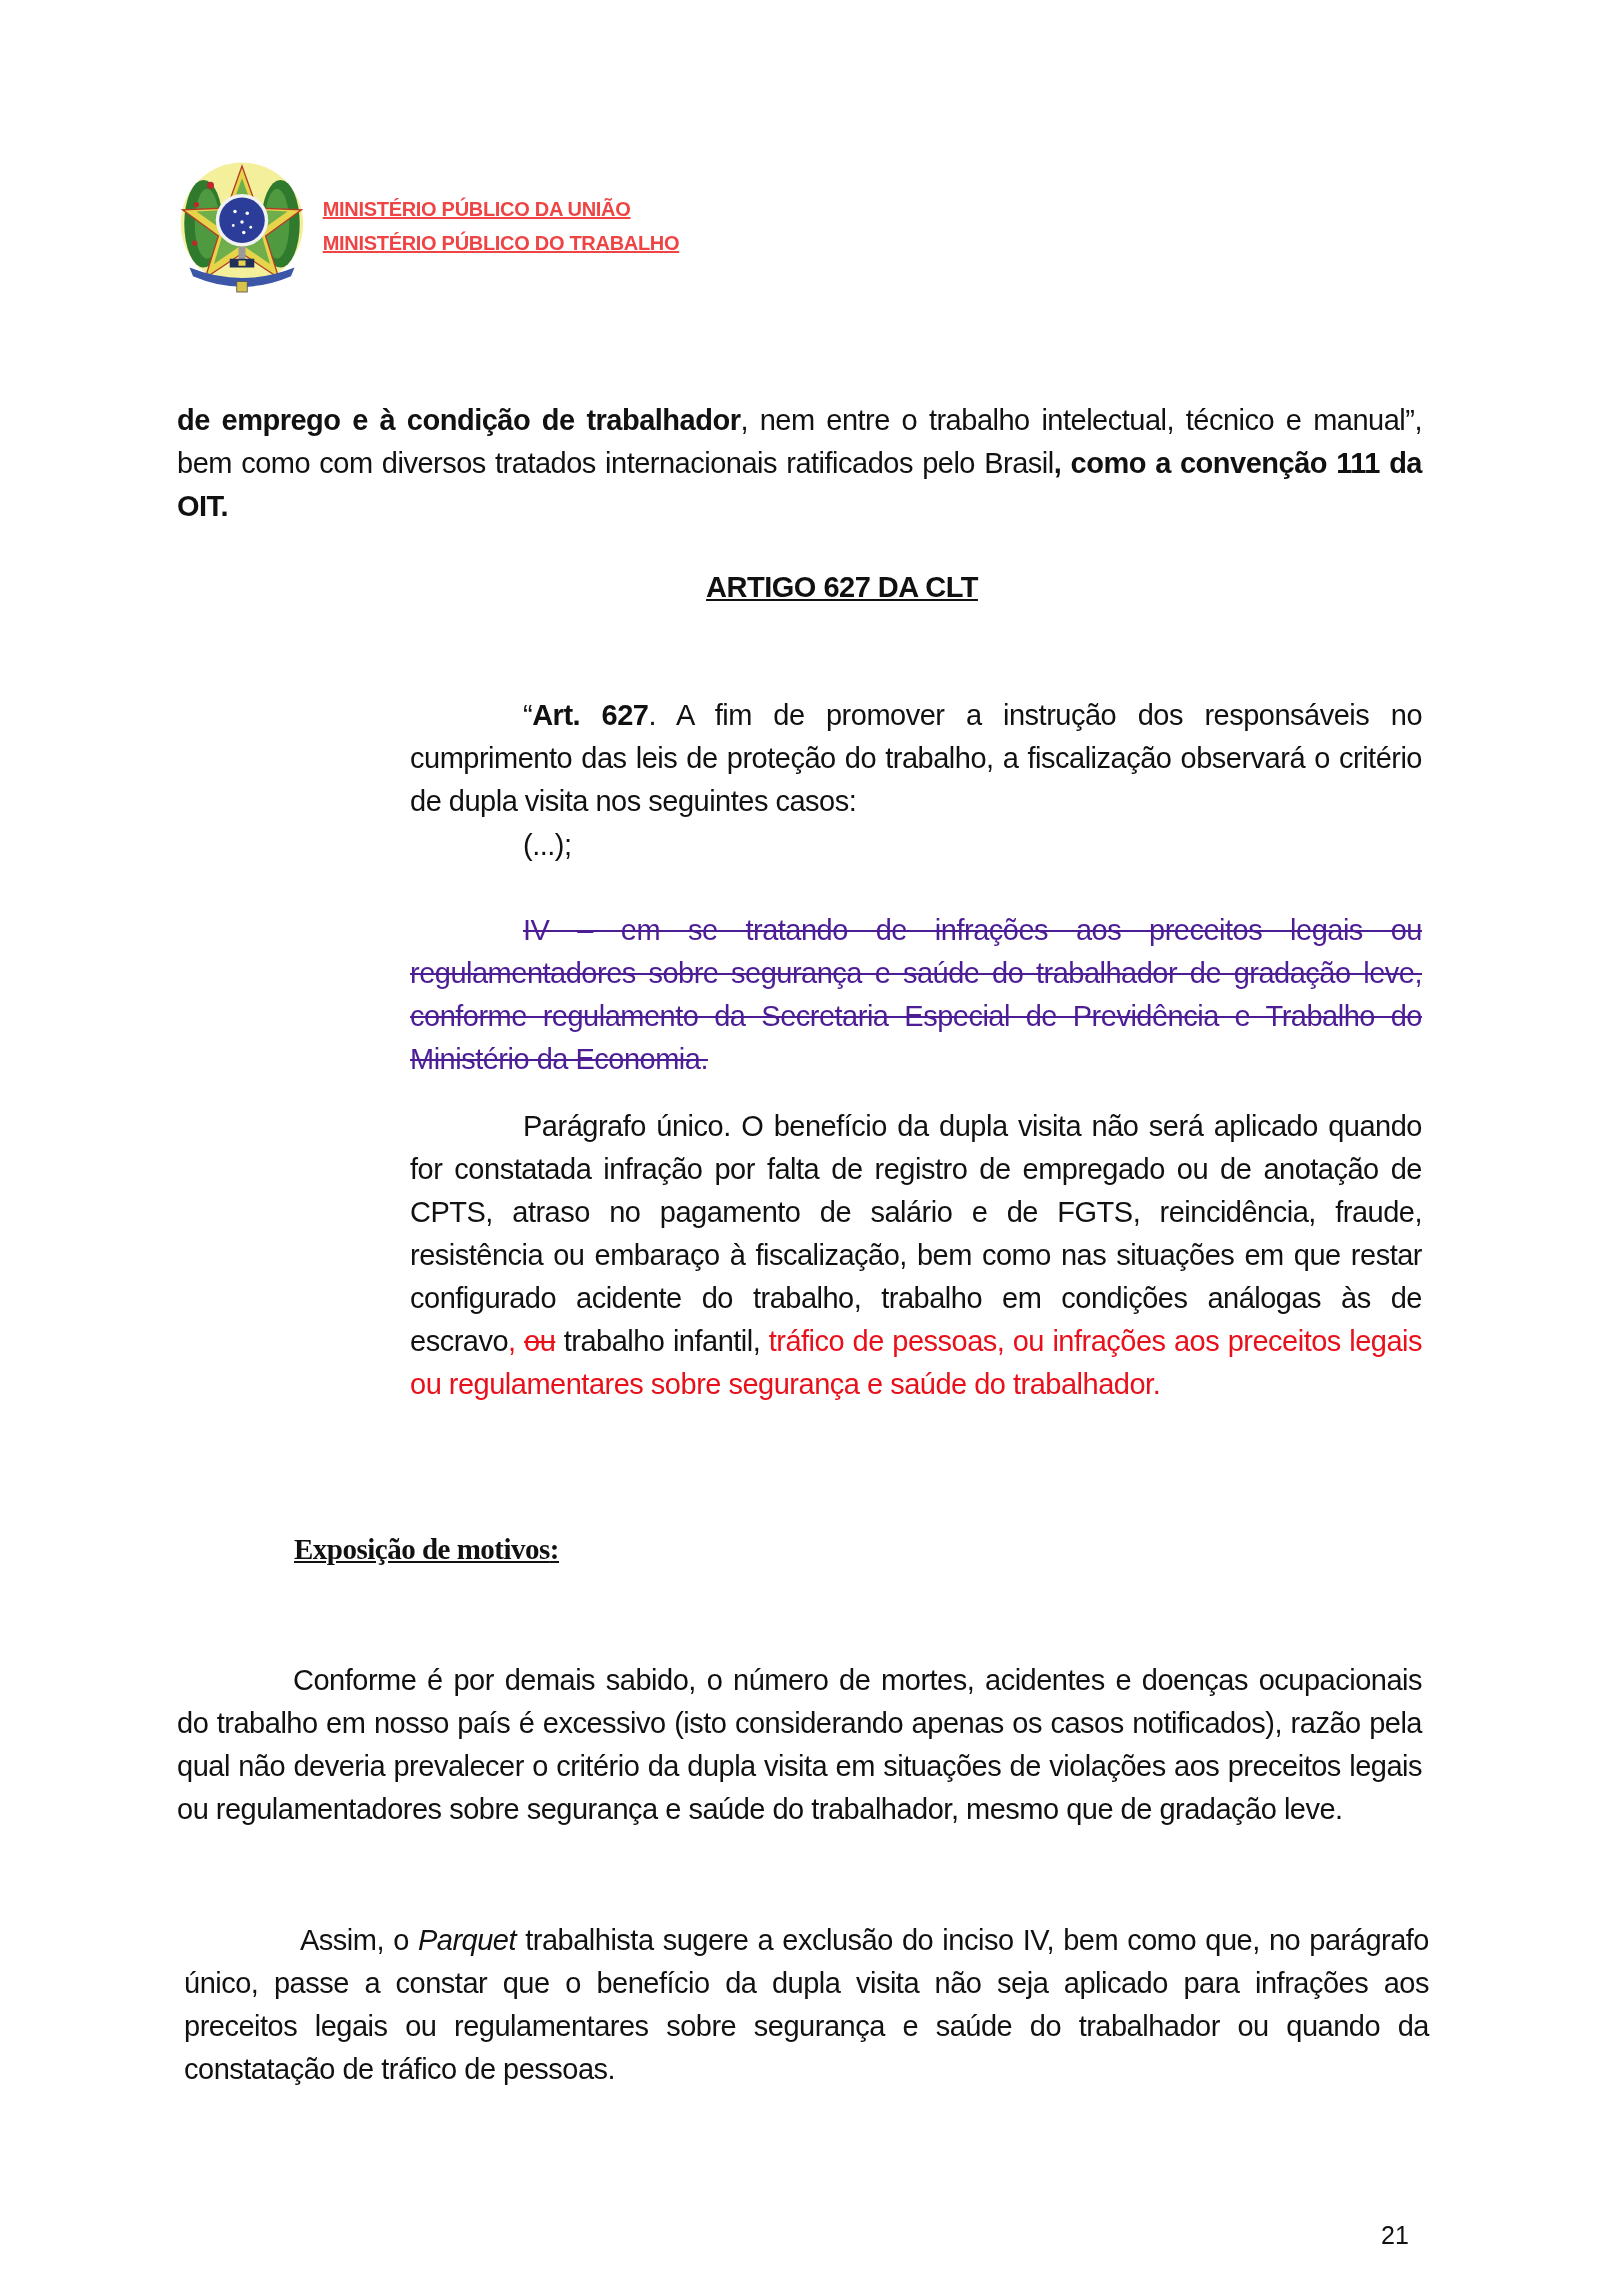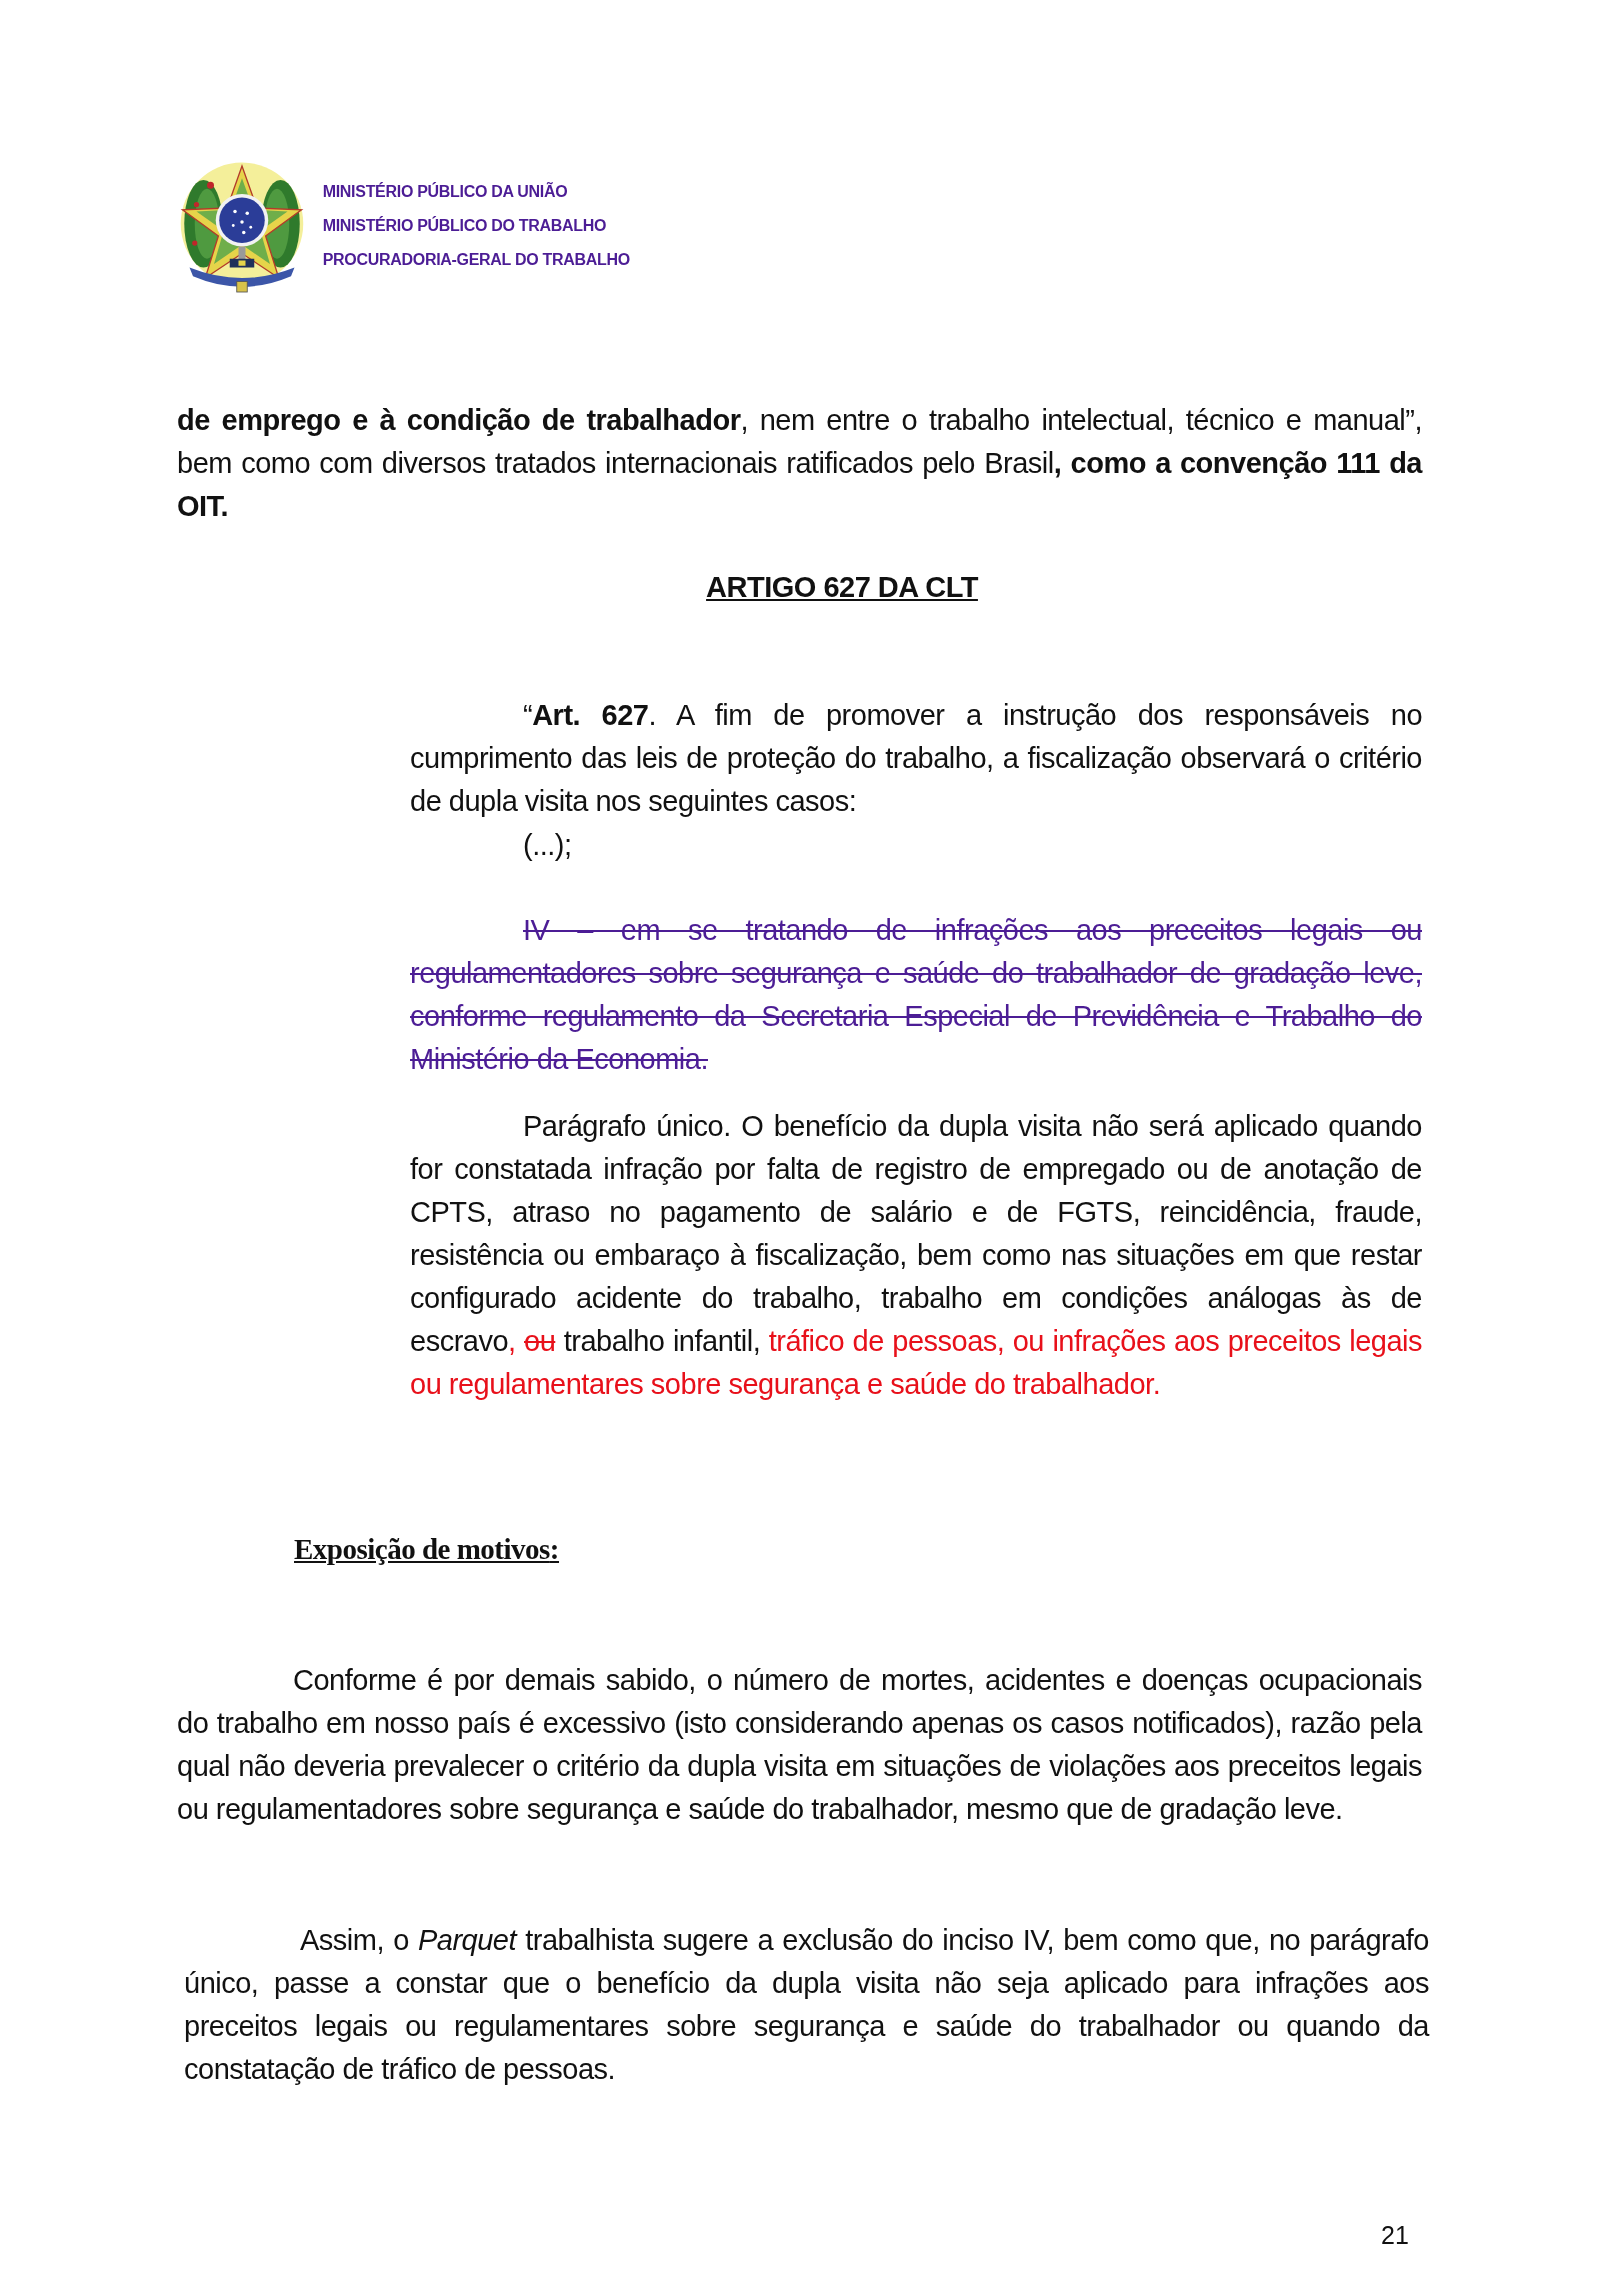--- a/index.html
+++ b/index.html
@@ -23,24 +23,25 @@
       height: 140px;
       margin-right: 10.7px;
     }
     .header-lines {
       display: flex;
       flex-direction: column;
       margin-top: -5.4px;
     }
     .header-line {
       font-weight: bold;
-      font-size: 16px;
+      font-size: 20px;
       line-height: 34px;
       letter-spacing: -0.3px;
-      color: #4c1d95;
+      color: #ef4444;
+      text-decoration: underline;
     }
     .body-text {
       font-size: 29px;
       line-height: 43px;
       text-align: justify;
       letter-spacing: -0.5px;
       word-spacing: 0px;
     }
     .block {
       position: absolute;
@@ -119,21 +120,20 @@
     <rect x="76" y="100" width="8" height="16" fill="#9a9a9a"></rect>
     <rect x="66" y="114" width="28" height="10" fill="#20305a"></rect>
     <rect x="76" y="116" width="8" height="6" fill="#e6d44a"></rect>
 
     <path d="M20,124 Q80,148 140,124 L136,134 Q80,158 24,134 Z" fill="#3c56a8"></path>
     <rect x="74" y="140" width="12" height="12" fill="#d8c24a" stroke="#555" stroke-width="1"></rect>
   </svg>
   <div class="header-lines">
     <div class="header-line">MINISTÉRIO PÚBLICO DA UNIÃO</div>
     <div class="header-line">MINISTÉRIO PÚBLICO DO TRABALHO</div>
-    <div class="header-line">PROCURADORIA-GERAL DO TRABALHO</div>
   </div>
 </div>
 
 <div class="block body-text p1"><b>de emprego e à condição de trabalhador</b><span>, nem entre o trabalho intelectual, técnico e manual”, bem como com diversos tratados internacionais ratificados pelo Brasil</span><b>, como a convenção 111 da OIT.</b></div>
 
 <div class="title-center">ARTIGO 627 DA CLT</div>
 
 <div class="block body-text quote indent"><span>“</span><b>Art. 627</b><span>. A fim de promover a instrução dos responsáveis no cumprimento das leis de proteção do trabalho, a fiscalização observará o critério de dupla visita nos seguintes casos:</span></div>
 
 <div class="block body-text ellipsis">(...);</div>

